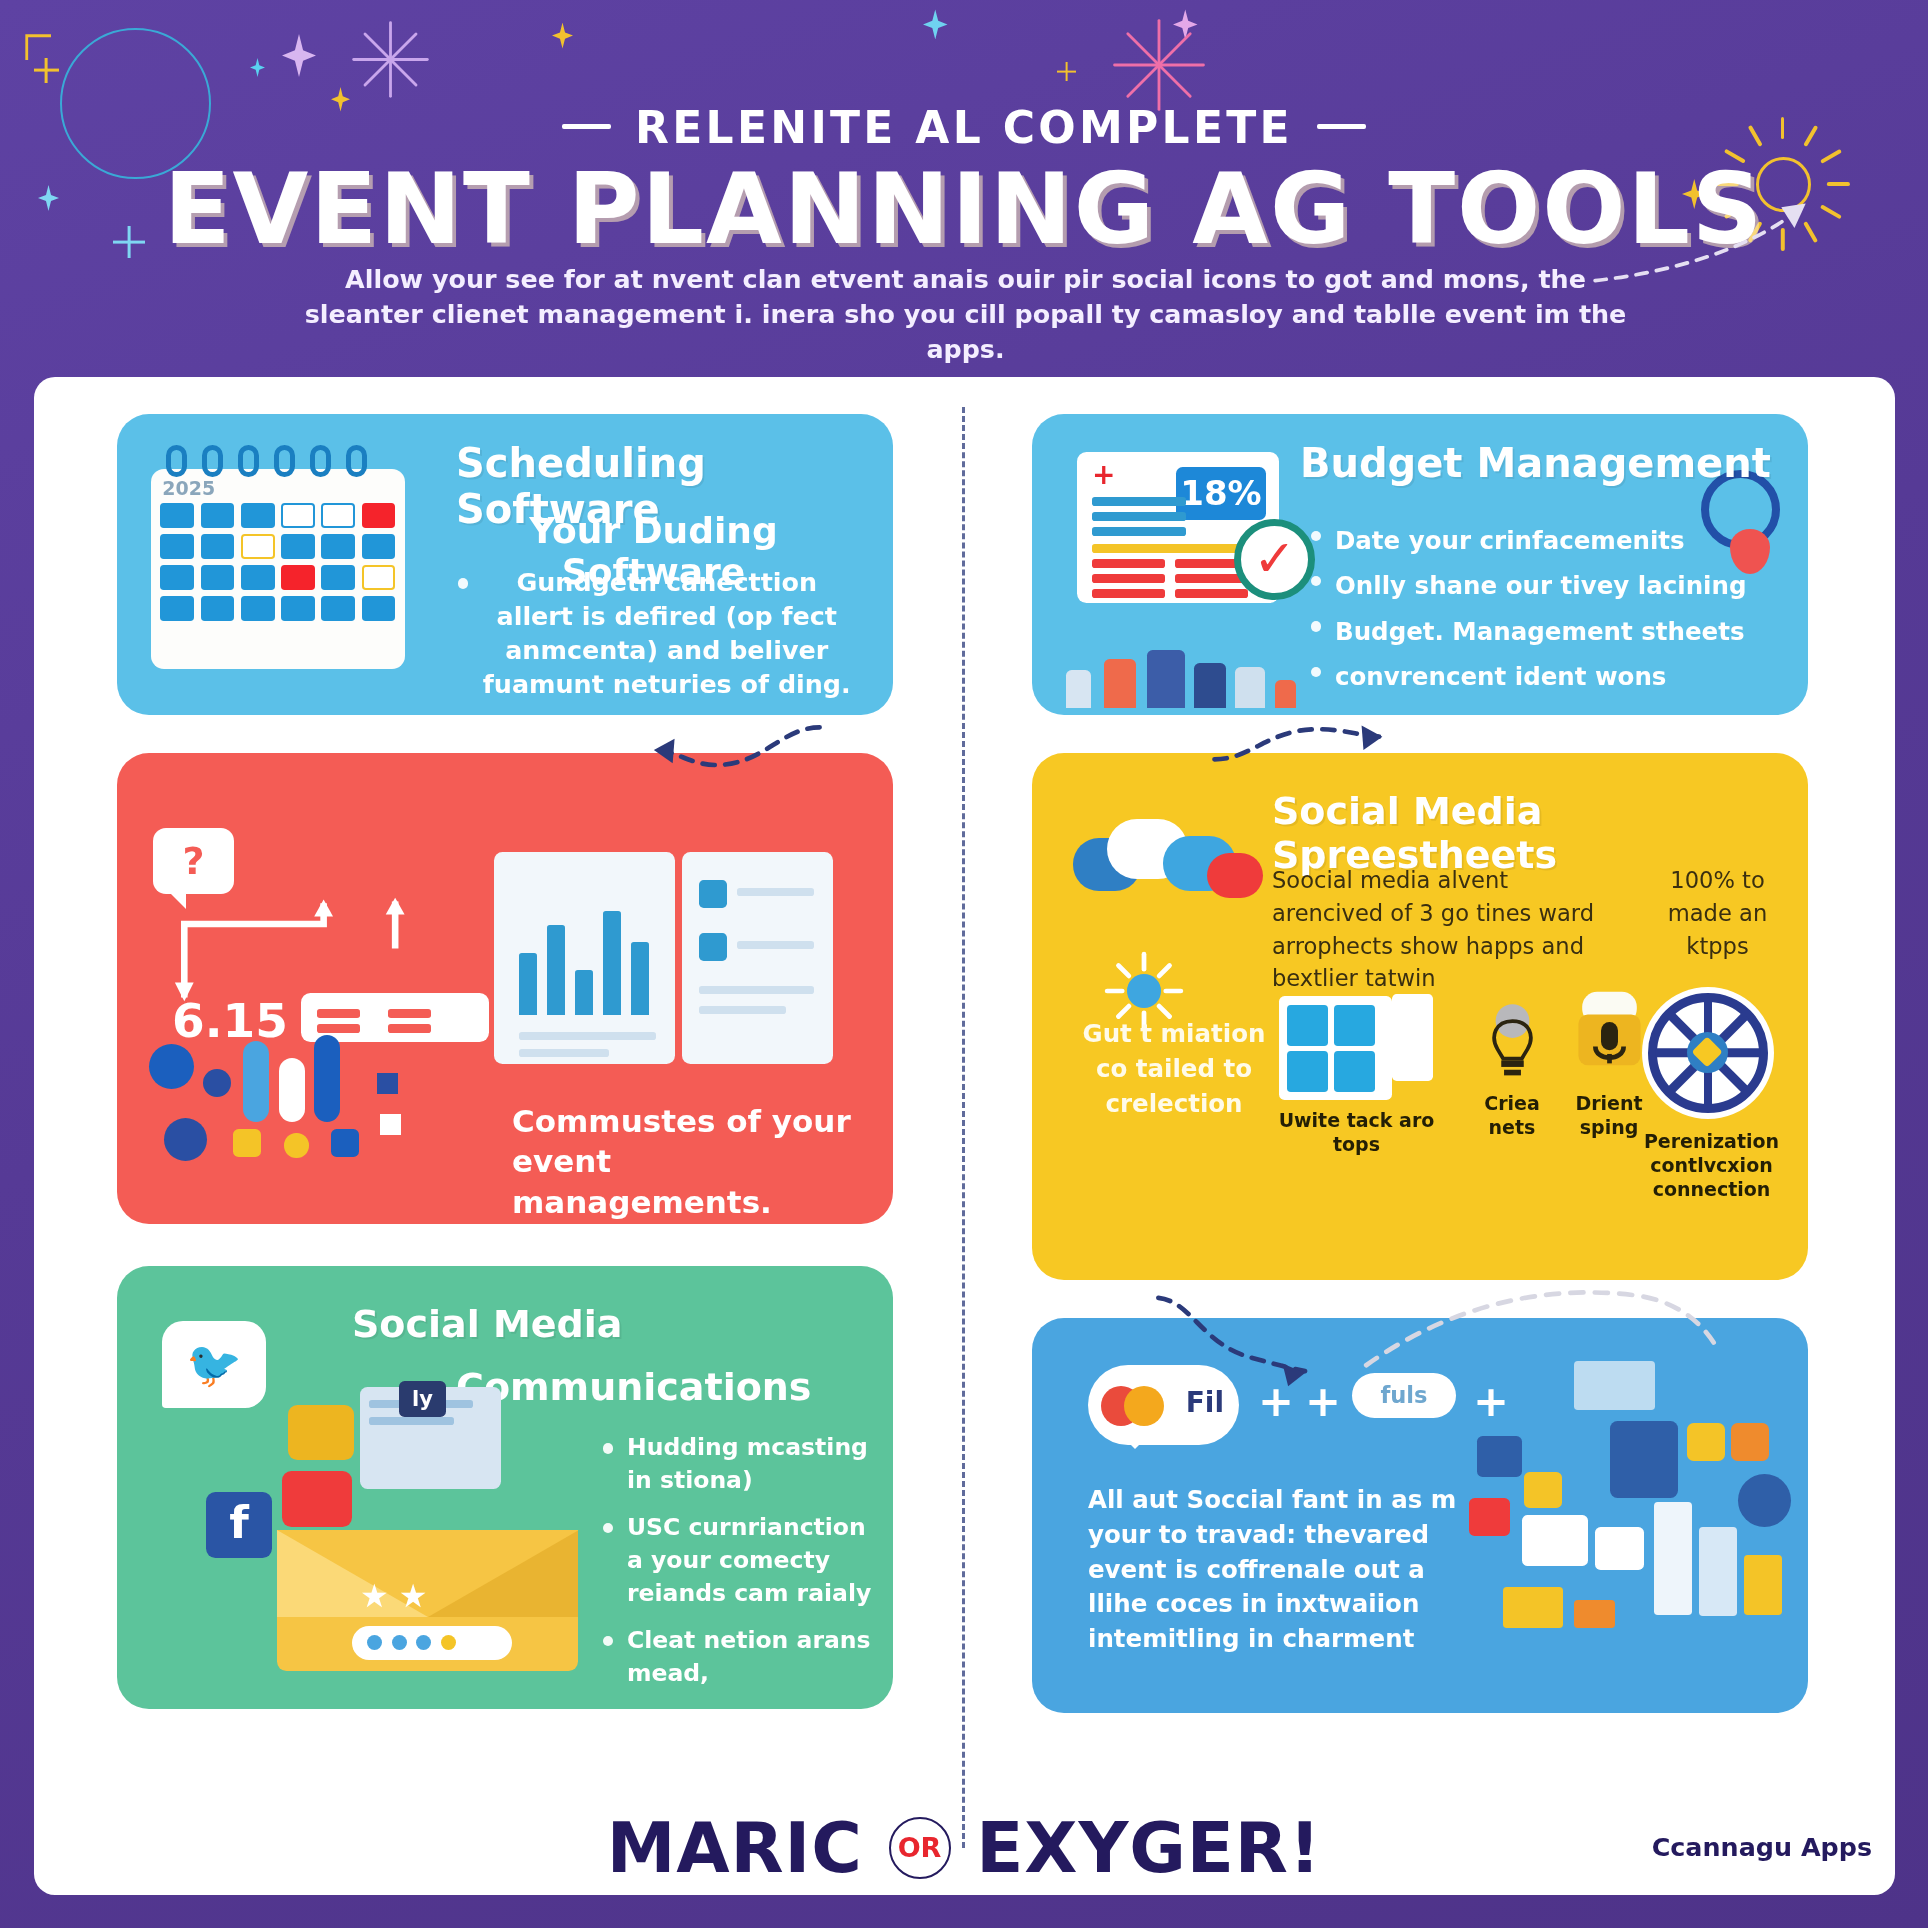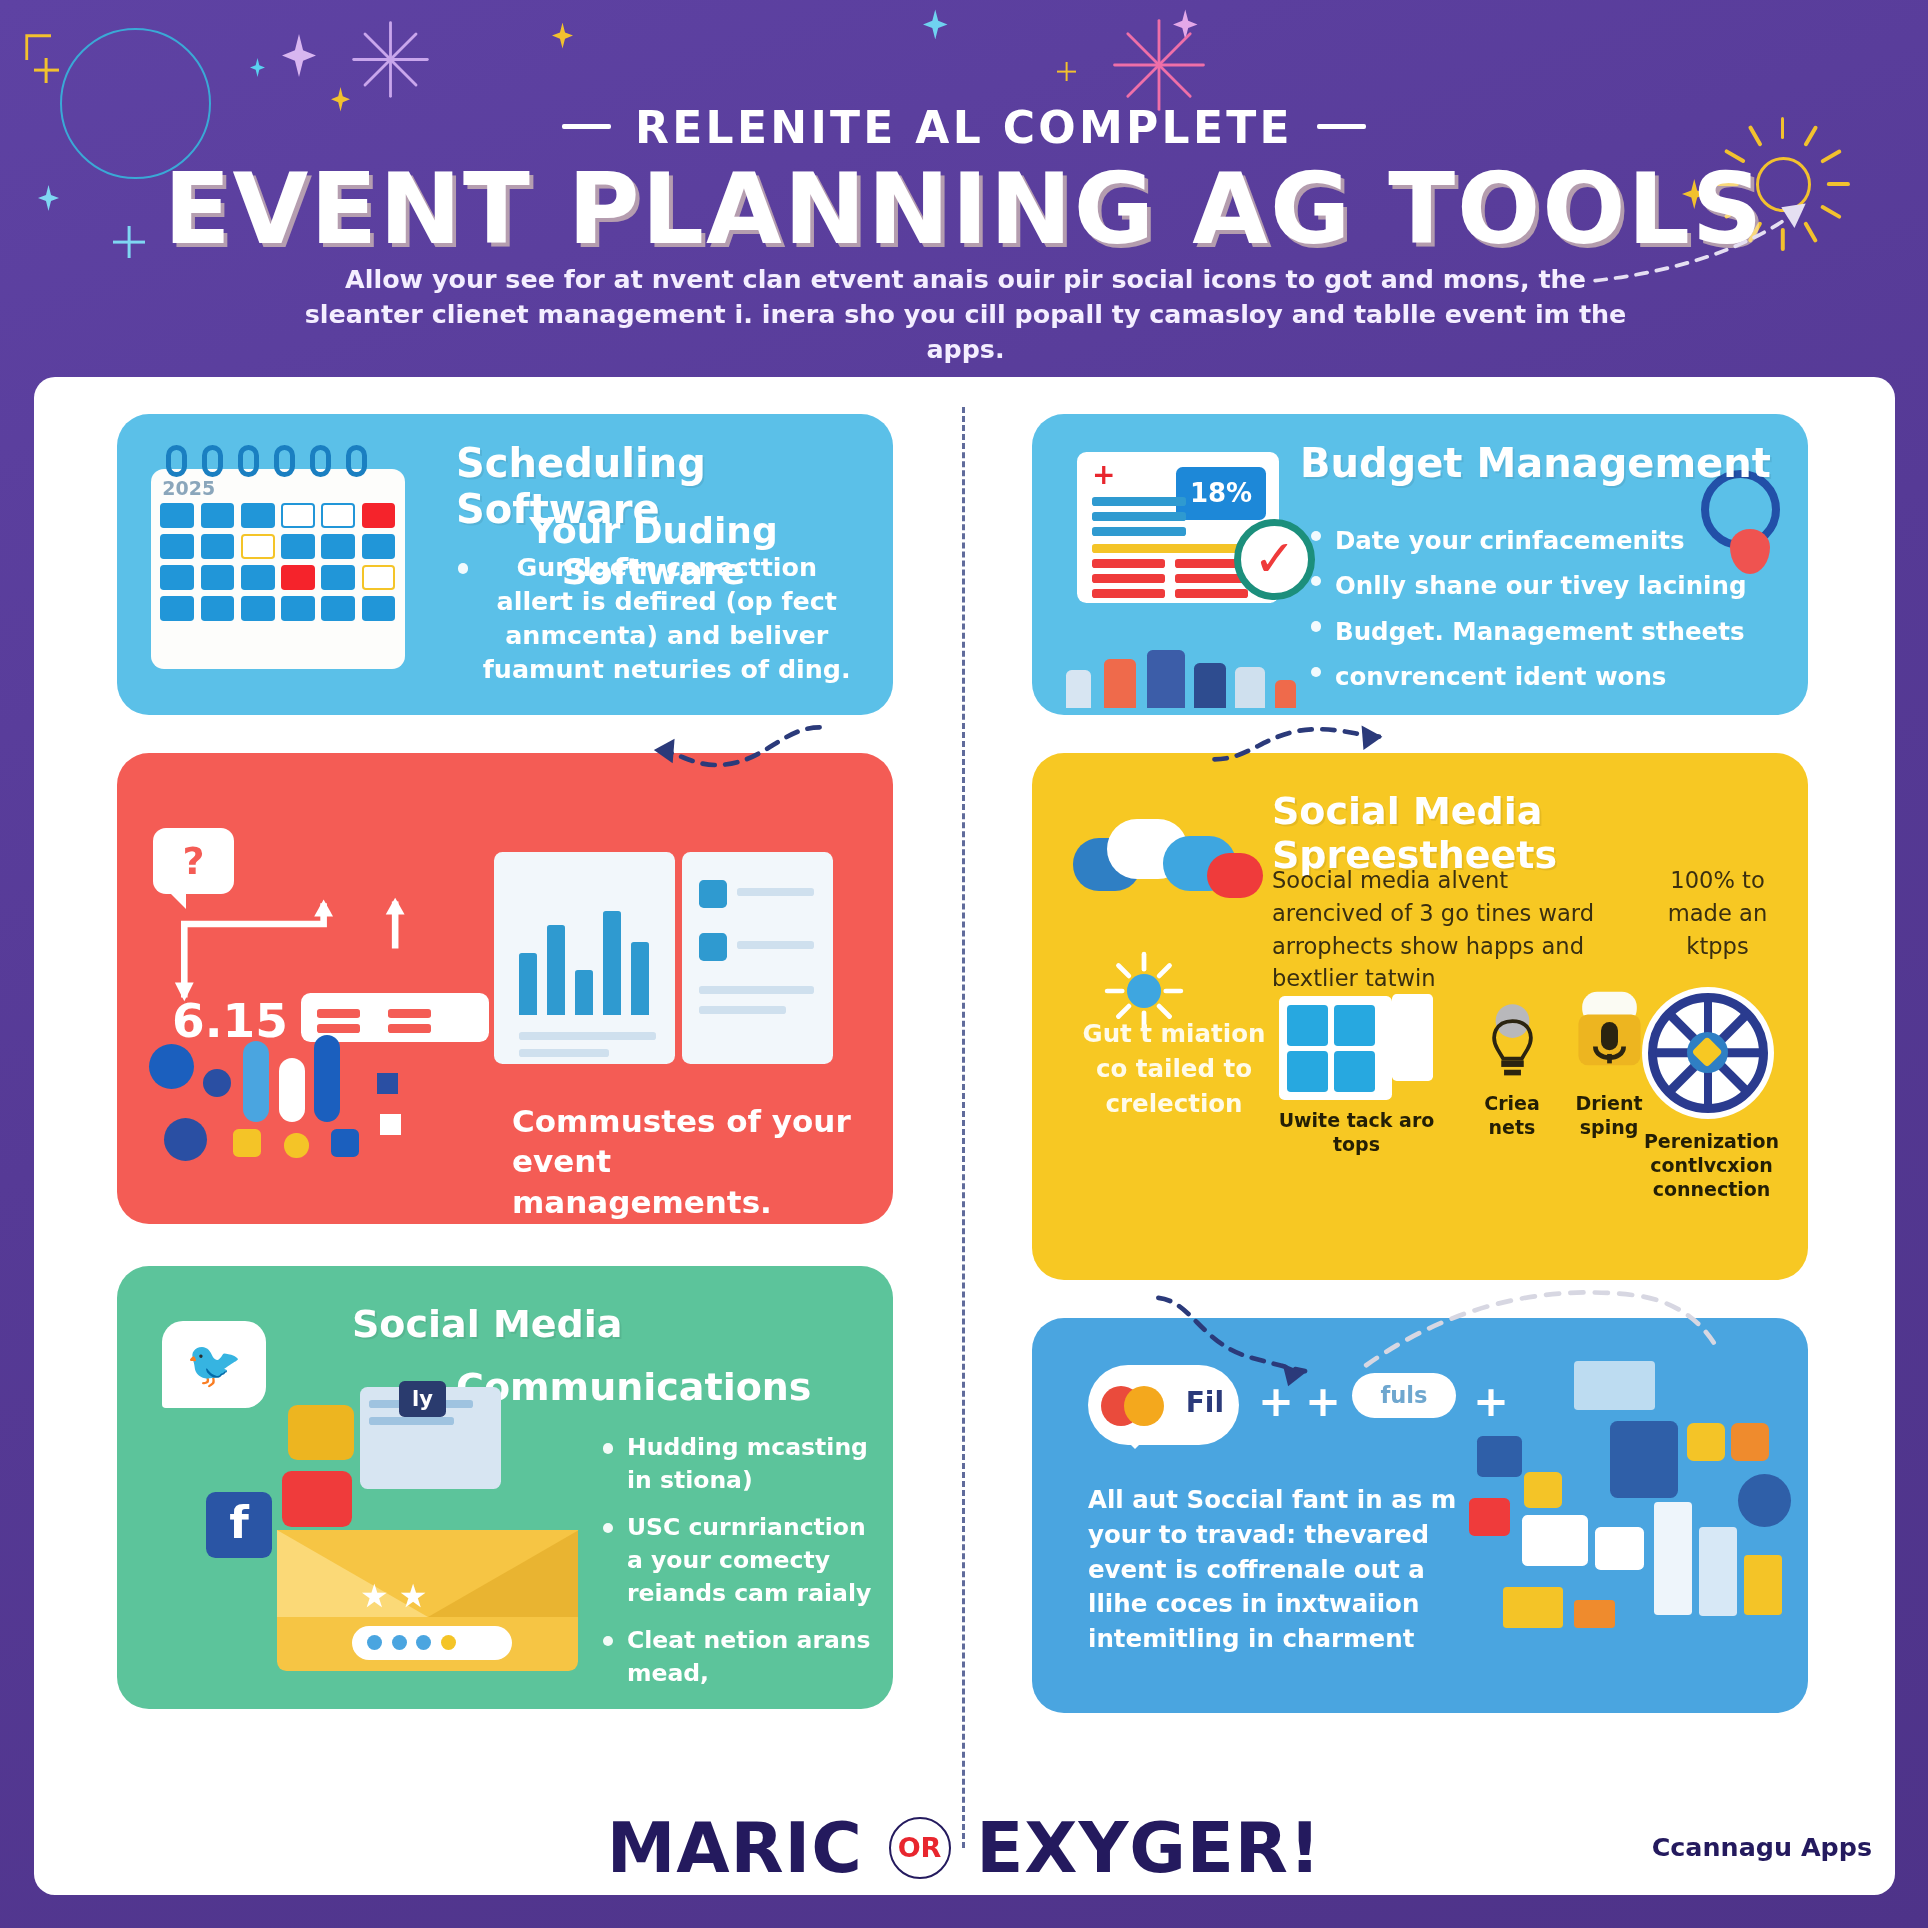--- a/index.html
+++ b/index.html
@@ -110,21 +110,21 @@
   .bullets li:before {
     content: ""; position: absolute; left: 5.6px; top: .52em;
     width: 10.4px; height: 10.4px; border-radius: 50%;
     background: rgba(255,255,255,.92);
   }
 
   
   #card-scheduling { left: 117px; top: 414px; width: 776px; height: 301px; background: #5bc0e8; }
   #card-scheduling .card-title { position: absolute; left: 339px; top: 26px; font-size: 40px; }
   #card-scheduling .card-sub  { position: absolute; left: 339px; top: 76px; width: 395px; text-align: center; font-size: 36px; margin-top: 20px; }
-  #card-scheduling .bullets   { position: absolute; left: 335px; top: 136px; width: 405px; font-size: 25.4px; line-height: 1.34; text-align: center; }
+  #card-scheduling .bullets   { position: absolute; left: 335px; top: 151px; width: 405px; font-size: 25.4px; line-height: 1.34; text-align: center; }
   #card-scheduling .bullets li { padding-left: 24.5px; }
 
   
   .cal {
     position: absolute; left: 34px; top: 55px; width: 254px; height: 200px;
     background: #fdfdfb; border-radius: 13px;
   }
   .cal .rings { position: absolute; top: -24.5px; left: 15px; width: 226px; height: 32px; }
   .cal .rings i {
     display: inline-block; width: 21px; height: 32px; margin-right: 15px;
@@ -136,21 +136,21 @@
   .cal .grid span.f { background: #2196d8; }
   .cal .grid span.r { background: #f5232b; border-color: #f5232b; }
   .cal .grid span.y { border-color: #f4c427; }
 
   
   #card-budget { left: 1032px; top: 414px; width: 776px; height: 301px; background: #5bc0e8; }
   #card-budget .card-title { position: absolute; left: 268px; top: 26px; font-size: 40px; }
   #card-budget .bullets   { position: absolute; left: 273px; top: 104px; width: 443px; font-size: 24.5px; line-height: 1.85; }
 
   .receipt { position: absolute; left: 45px; top: 38px; width: 202px; height: 151px; background: #fff; border-radius: 9.4px; }
-  .receipt .pct { position: absolute; right: 13px; top: 15px; width: 90px; height: 53px; background: #1d88d8; color:#fff; border-radius: 6.6px; font-size: 26px; font-weight: bold; text-align: center; line-height: 53px; }
+  .receipt .pct { position: absolute; right: 13px; top: 15px; width: 90px; height: 53px; background: #1d88d8; color:#fff; border-radius: 6.6px; font-size: 34px; font-weight: bold; text-align: center; line-height: 53px; }
   .receipt .plus { position: absolute; left: 15px; top: 9.4px; color: #e8262e; font-size: 28px; font-weight: bold; line-height: 1; }
   .receipt .bar { position: absolute; height: 8.5px; border-radius: 2.8px; }
   .tick-circle { position: absolute; left: 202px; top: 105px; width: 81px; height: 81px; border-radius: 50%; background: #fff; border: 7.5px solid #1c8f7c; }
   .tick-circle:after { content: "✓"; position: absolute; inset: 0; color: #ef3b3b; font-size: 51px; font-weight: bold; text-align: center; line-height: 66px; }
   .tag-pin { position: absolute; right: 28px; top: 56px; width: 79px; height: 79px; border-radius: 50%; border: 8.5px solid #2250a8; }
   .tag-pin:after { content:""; position:absolute; left: 21px; top: 51px; width: 40px; height: 45px; background:#ef5350; border-radius: 50% 50% 50% 50% / 40% 40% 60% 60%; }
   .people { position: absolute; left: 34px; bottom: 7.5px; width: 235px; height: 70px; }
   .people i { position: absolute; bottom: 0; border-radius: 5.6px 5.6px 0 0; }
 
   

